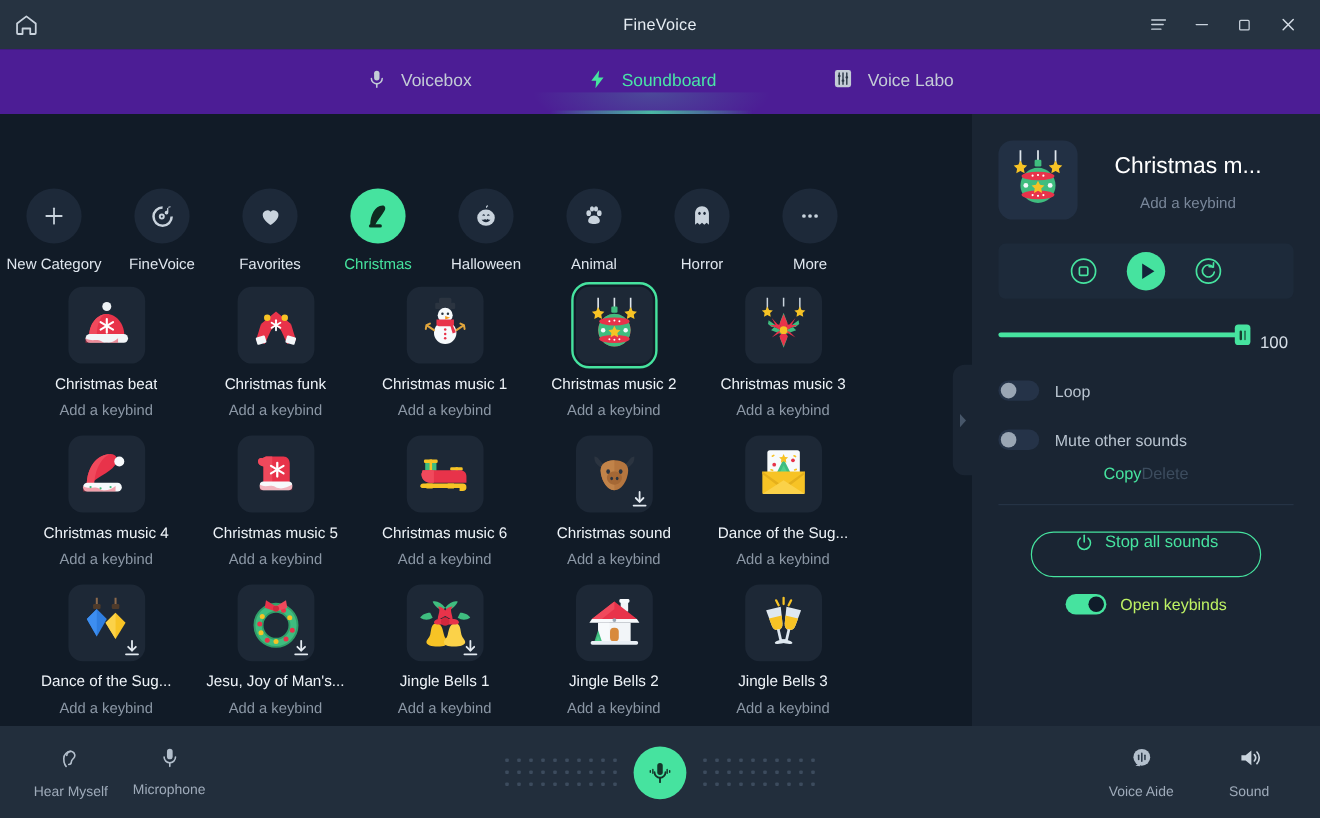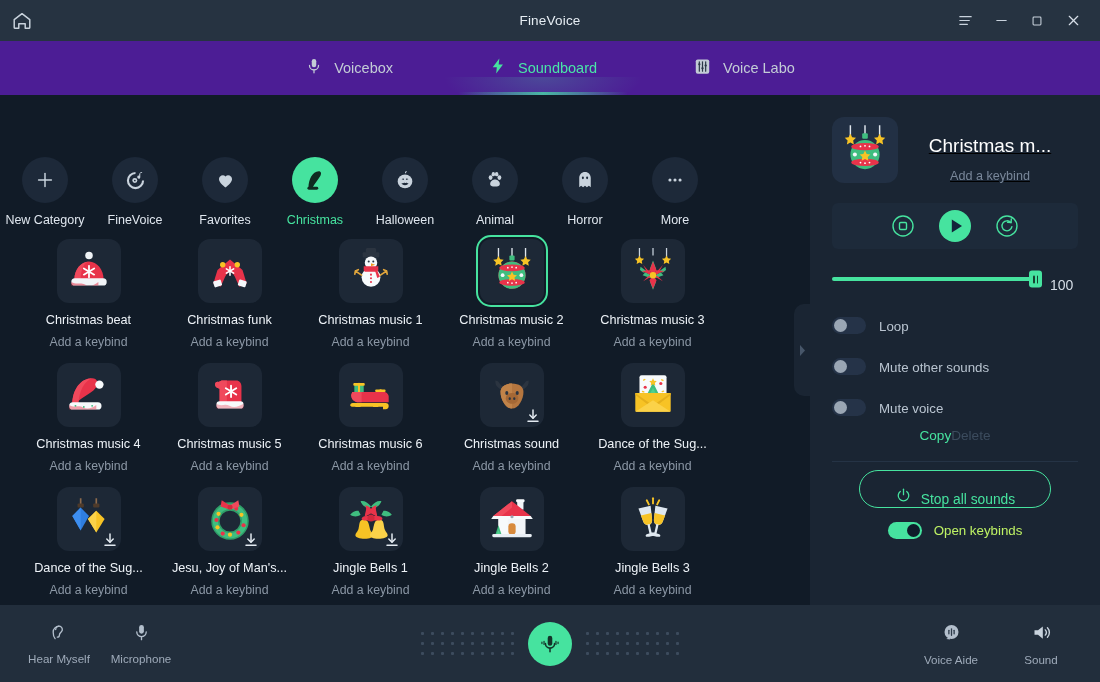--- a/index.html
+++ b/index.html
@@ -168,21 +168,21 @@
     opacity: .95;
   }
 
   
   .panel {
     flex: 1 1 auto;
     background: #1a2533;
     padding: 22px 22px 0 22px;
     display: flex; flex-direction: column;
   }
-  .panel-head { display: flex; align-items: flex-end; gap: 4px; text-decoration: underline; }
+  .panel-head { display: flex; align-items: center; gap: 4px; }
   .panel-art {
     width: 66px; height: 66px; border-radius: 12px;
     background: #223044;
     display: flex; align-items: center; justify-content: center;
     flex: 0 0 66px;
   }
   .panel-meta { padding-top: 4px; flex: 1 1 auto; text-align: center; }
   .panel-title {
     font-size: 19px; color: #fff; font-weight: 400;
     white-space: nowrap; overflow: hidden; text-overflow: ellipsis;
@@ -242,24 +242,24 @@
   .cd-row {
     display: flex; justify-content: center; 
     margin-top: 12px;
   }
   .link-btn { font-size: 13.6px; color: #46e39f; cursor: pointer; }
   .link-btn.disabled { color: #3c4c5e; cursor: default; }
 
   .divider { height: 1px; background: #253345; margin: 18px 0 0 0; }
 
   .stop-btn {
-    margin: 8px auto 0 auto;
+    margin: 22px auto 0 auto;
     width: 192px; height: 38px;
     border: 1px solid #46e39f; border-radius: 19px;
-    display: flex; align-items: flex-end; justify-content: center; gap: 9px;
+    display: flex; align-items: flex-start; justify-content: center; gap: 9px;
     color: #46e39f; font-size: 13.8px; cursor: pointer;
     background: transparent;
   }
   .keybind-row {
     margin: 14px auto 0 auto;
     display: flex; align-items: center; gap: 12px;
   }
   .keybind-row .tog-label { color: #bef264; }
 
   
@@ -942,26 +942,20 @@
             <span class="dot"></span>
           </div>
         <div class="tog-label">Loop</div>
       </div>
       <div class="tog-row">
         <div class="tog">
             <span class="dot"></span>
           </div>
         <div class="tog-label">Mute other sounds</div>
       </div>
-      <div class="tog-row">
-        <div class="tog">
-            <span class="dot"></span>
-          </div>
-        <div class="tog-label">Mute voice</div>
-      </div>
 
       <div class="cd-row">
         <div class="link-btn">Copy</div>
         <div class="link-btn disabled">Delete</div>
       </div>
 
       <div class="divider"></div>
 
       <div class="stop-btn">
         <span>

